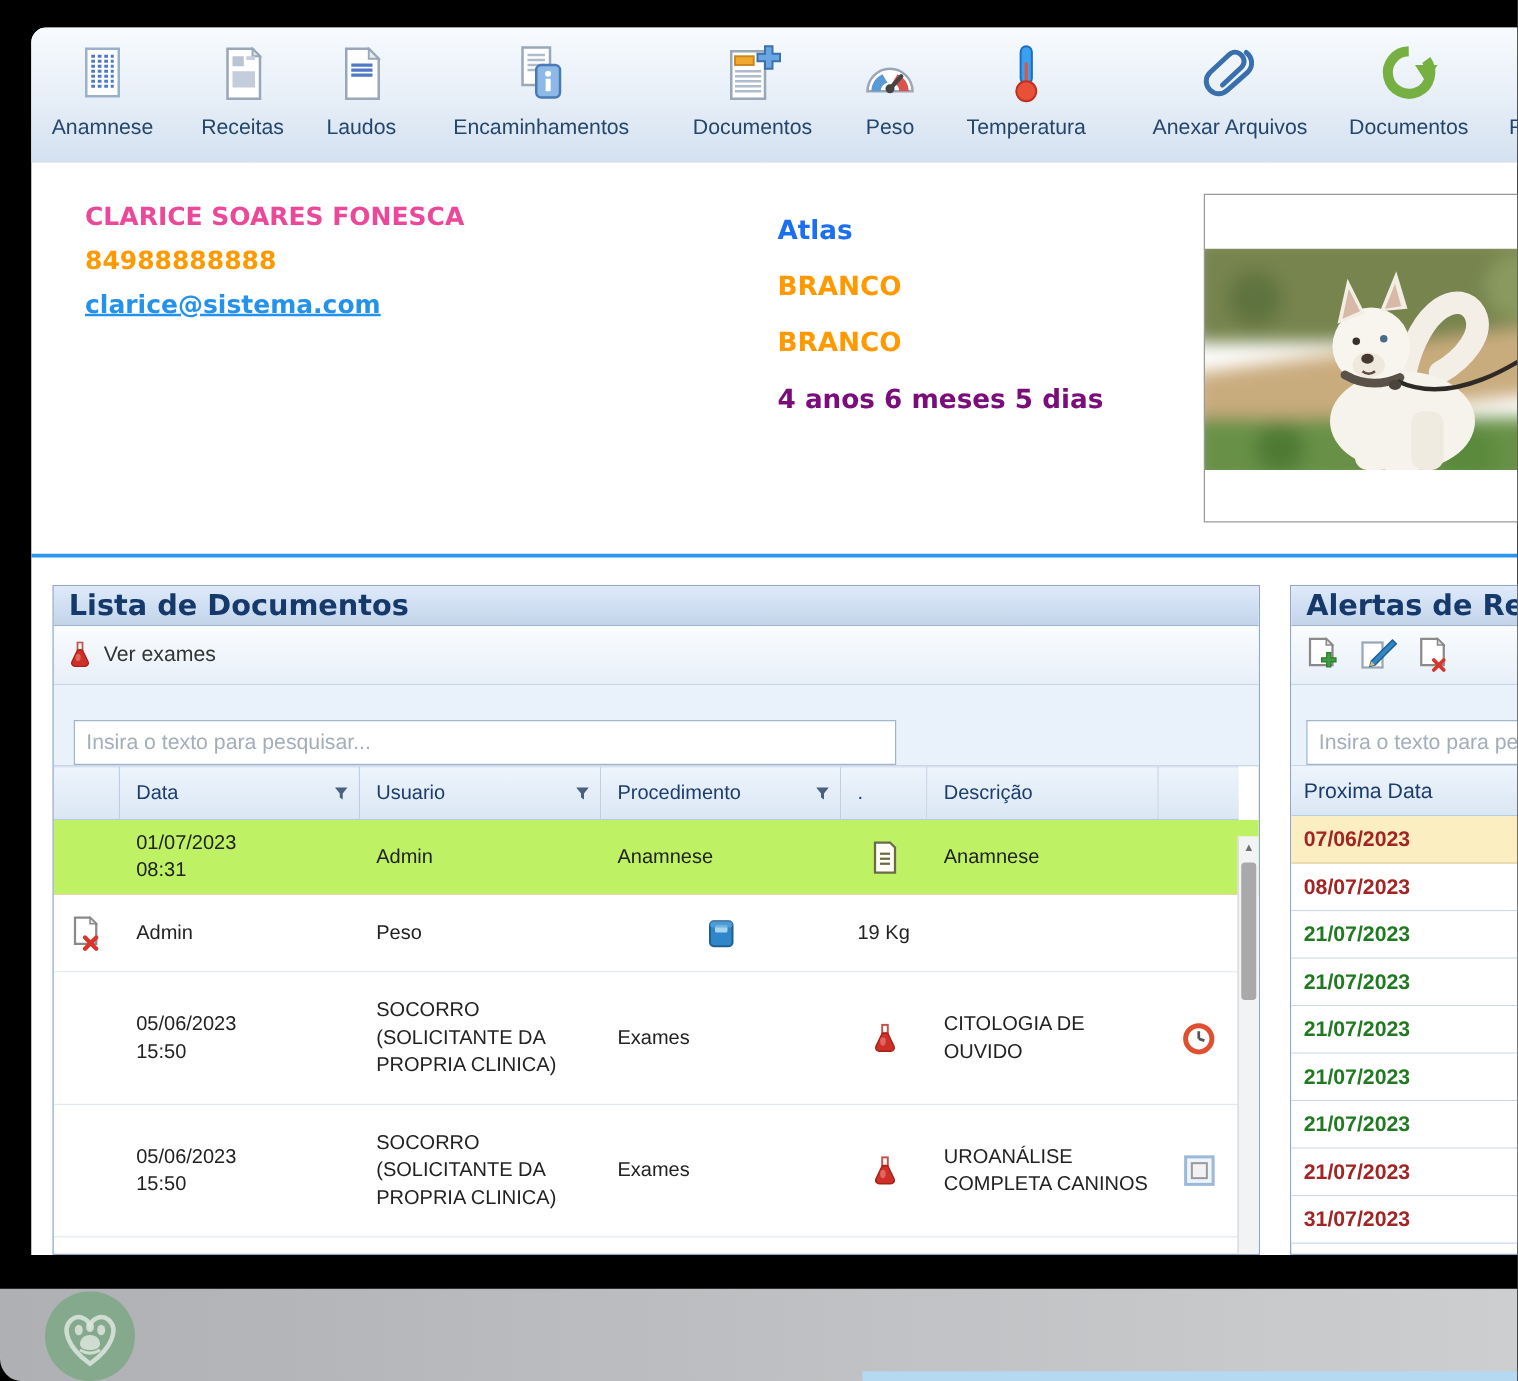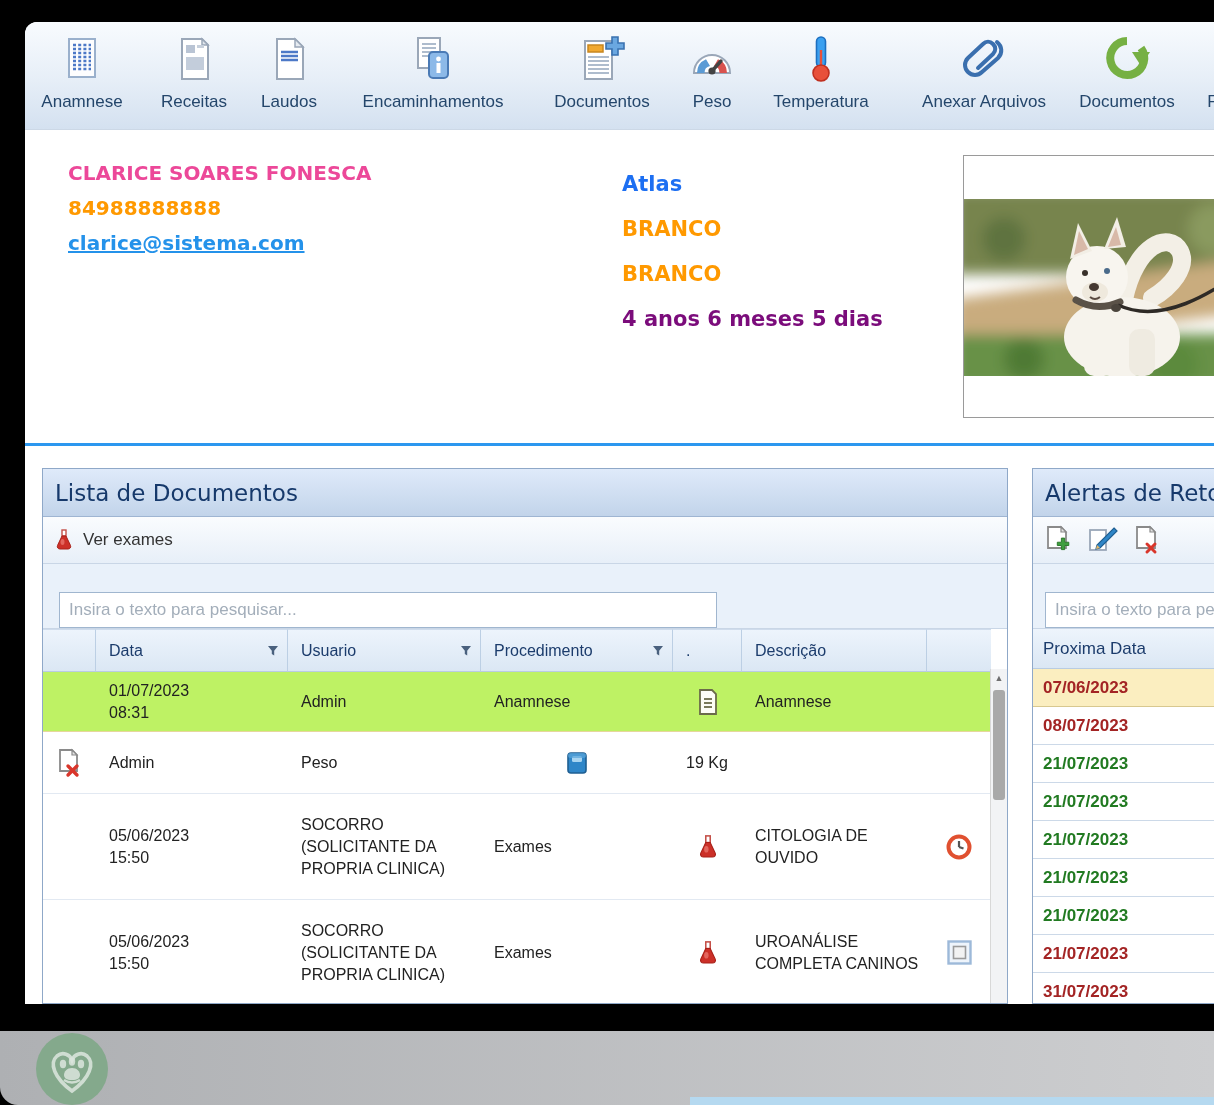--- a/index.html
+++ b/index.html
@@ -24,22 +24,22 @@
   .pet div{font-family:"DejaVu Sans",sans-serif;font-weight:bold;font-size:21px;line-height:45px;}
   .p-name{color:#1d6ff2;}
   .p-breed,.p-color,.p-sex{color:#ff9900;}
   .p-age{color:#7b0c7b;}
   .photo-box{position:absolute;left:938px;top:133px;width:300px;height:263px;background:#fff;
              border:1px solid #9a9a9a;}
   .photo-box svg{position:absolute;left:0;top:43px;}
   .blue-divider{position:absolute;left:0;top:421px;width:100%;height:3px;background:#2c97ef;}
   
   .panel{position:absolute;top:446px;border:1px solid #8fa8c8;background:#fff;}
-  .panel-title{height:48px;background:linear-gradient(#dfeafa,#c2d4ea);border-bottom:1px solid #9fb5d2;
-               display:flex;align-items:center;padding-left:12px;font-size:23px;font-weight:normal;color:#16396b;
+  .panel-title{height:32px;background:linear-gradient(#dfeafa,#c2d4ea);border-bottom:1px solid #9fb5d2;
+               display:flex;align-items:center;padding-left:12px;font-size:23px;font-weight:bold;color:#16396b;
                font-family:"DejaVu Sans",sans-serif;white-space:nowrap;overflow:hidden;}
   .panel-tools{height:47px;background:linear-gradient(#fafcfe,#e7eff8);border-bottom:1px solid #c9d6e6;
                display:flex;align-items:center;padding-left:12px;}
   .search-row{height:65px;background:#e9f1fa;border-bottom:1px solid #c9d6e6;display:flex;align-items:flex-end;}
   .search-input{height:36px;border:1px solid #a0b6cf;background:#fff;font-size:17px;color:#333;
                 padding:0 9px;font-family:"Liberation Sans",sans-serif;}
   .search-input::placeholder{color:#a3aeba;}
   
   .docs-panel{left:17px;width:966px;height:536px;overflow:hidden;}
   .ver-exames{display:flex;align-items:center;gap:10px;font-size:17px;color:#333;cursor:pointer;}

